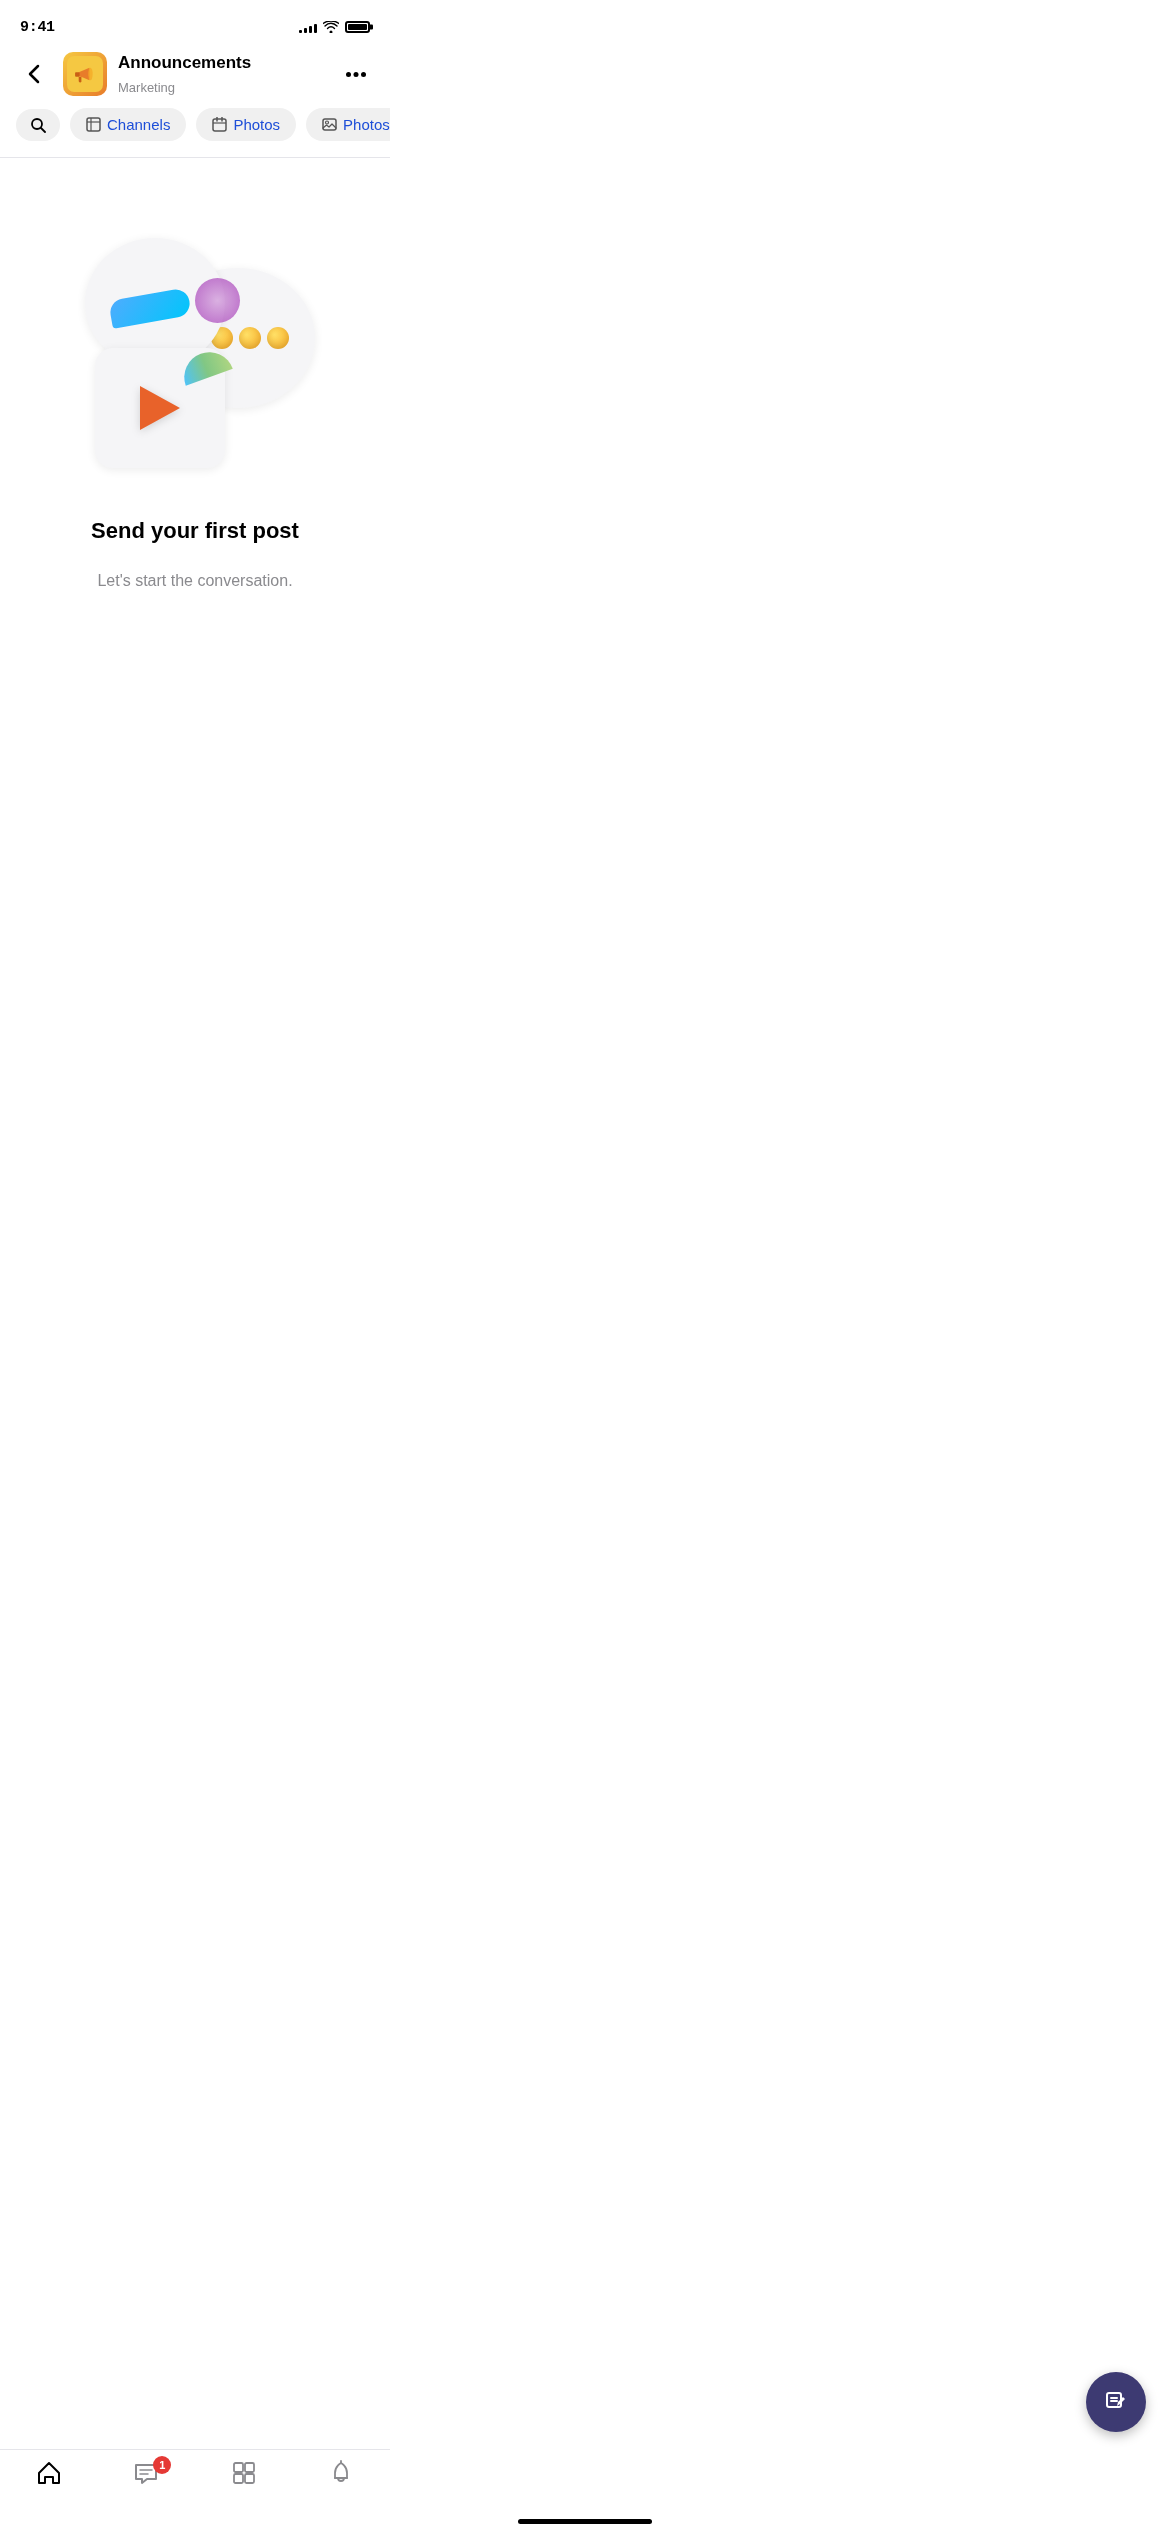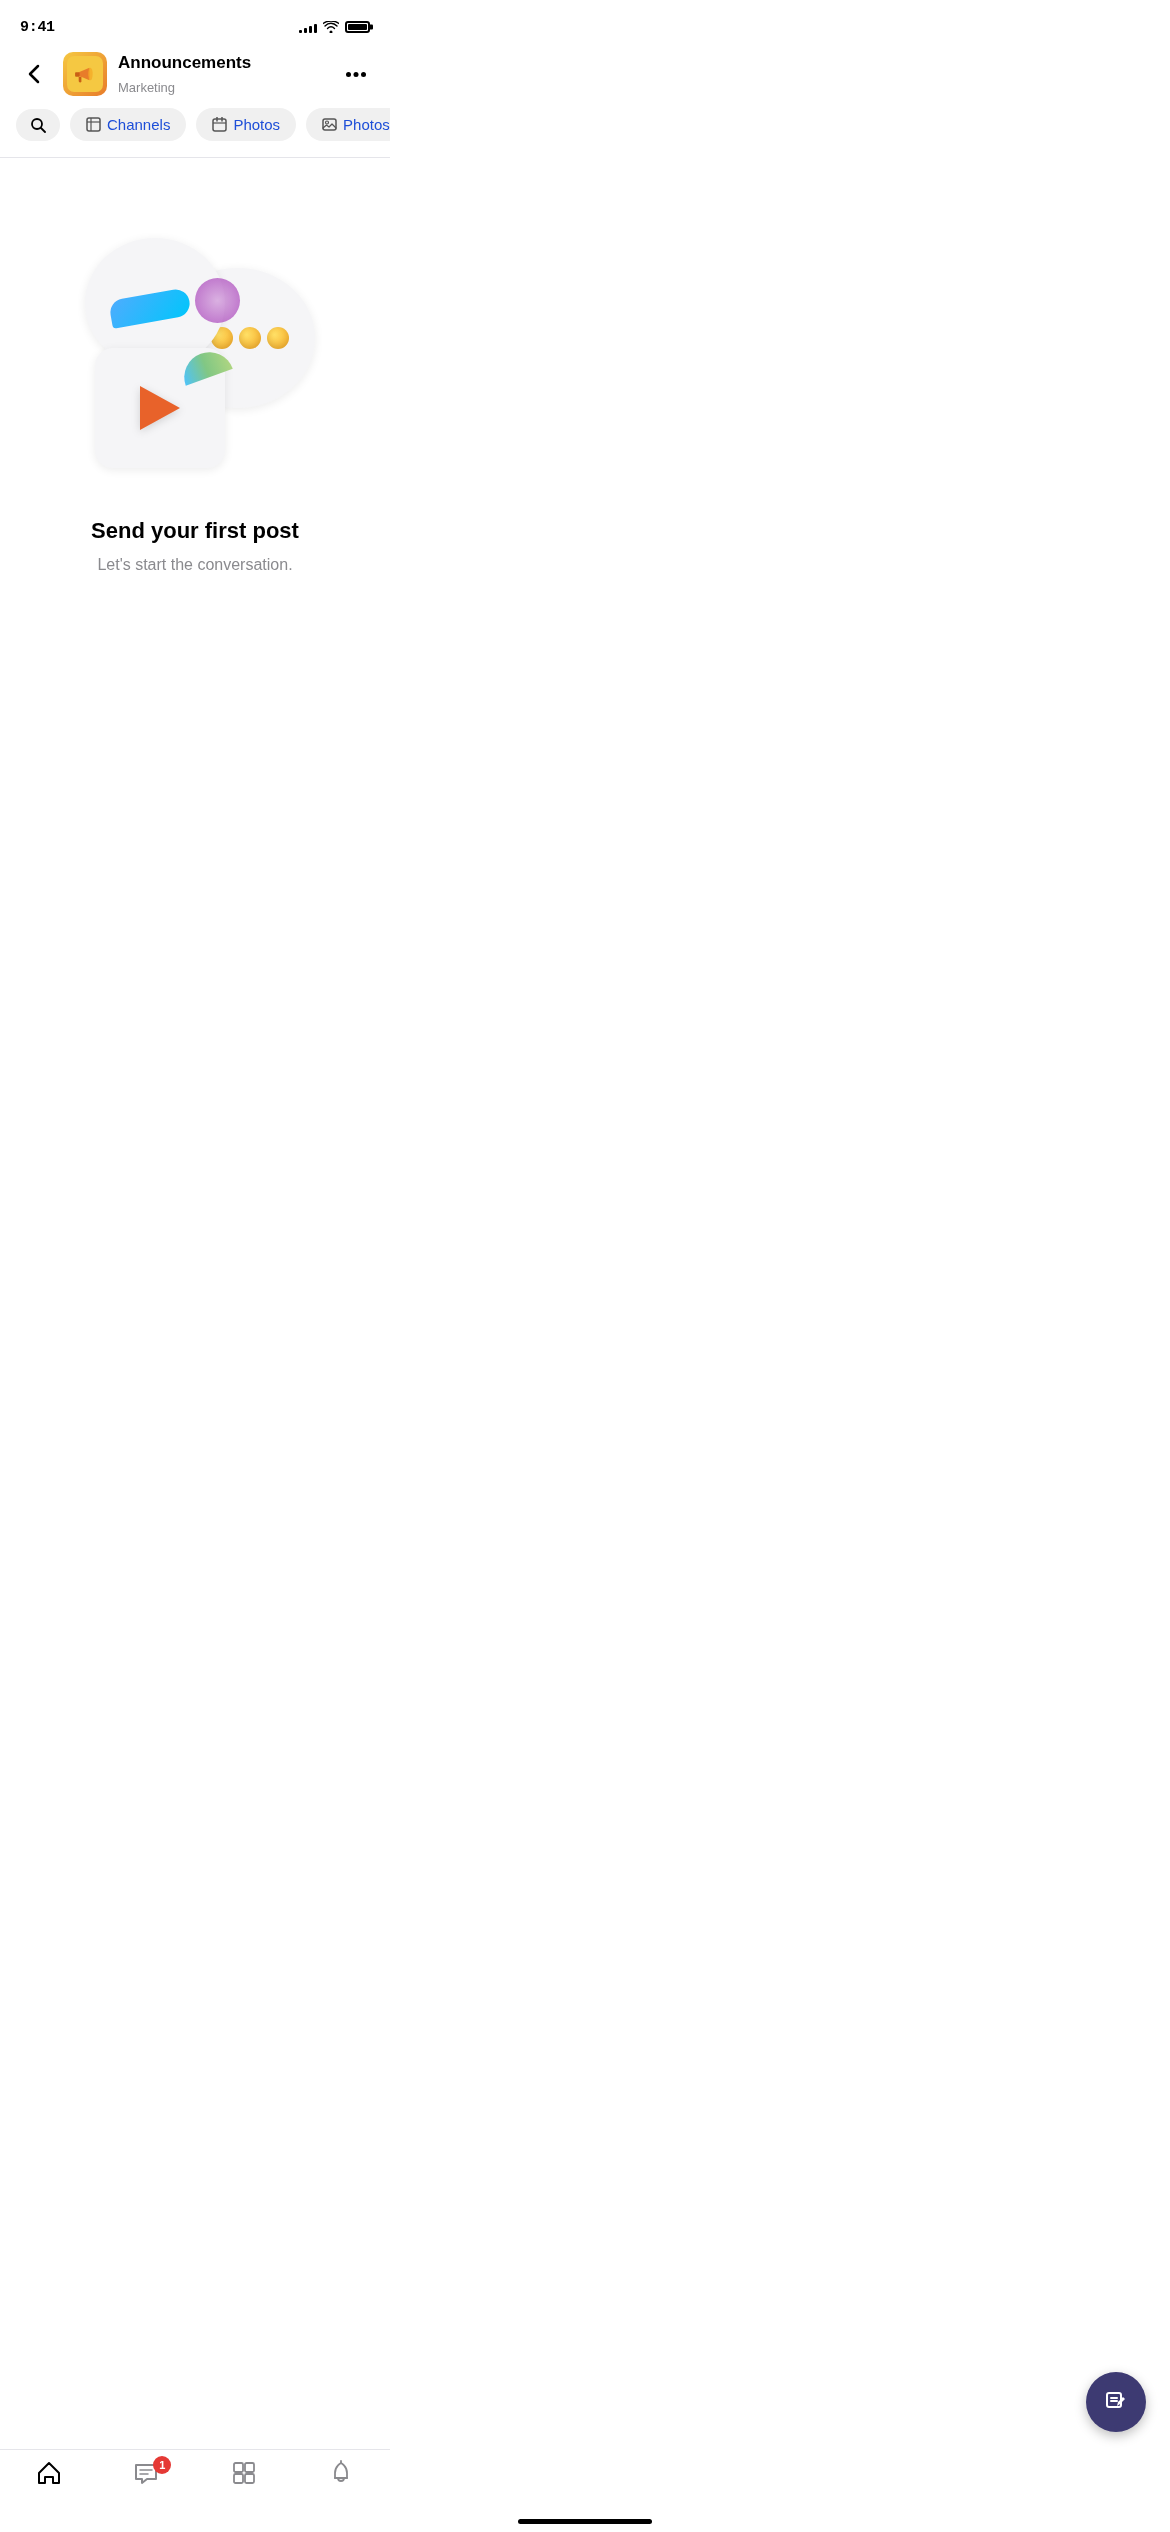--- a/index.html
+++ b/index.html
@@ -308,20 +308,21 @@
       font-weight: 700;
       color: #000;
       text-align: left;
       margin-bottom: 10px;
     }
     .empty-subtitle {
       font-size: 16px;
       color: #8a8a8e;
       text-align: center;
       line-height: 1.4;
+      margin-top: 16px;
     }
 
     
     .fab-btn {
       position: fixed;
       bottom: 100px;
       right: 24px;
       width: 60px;
       height: 60px;
       border-radius: 50%;

